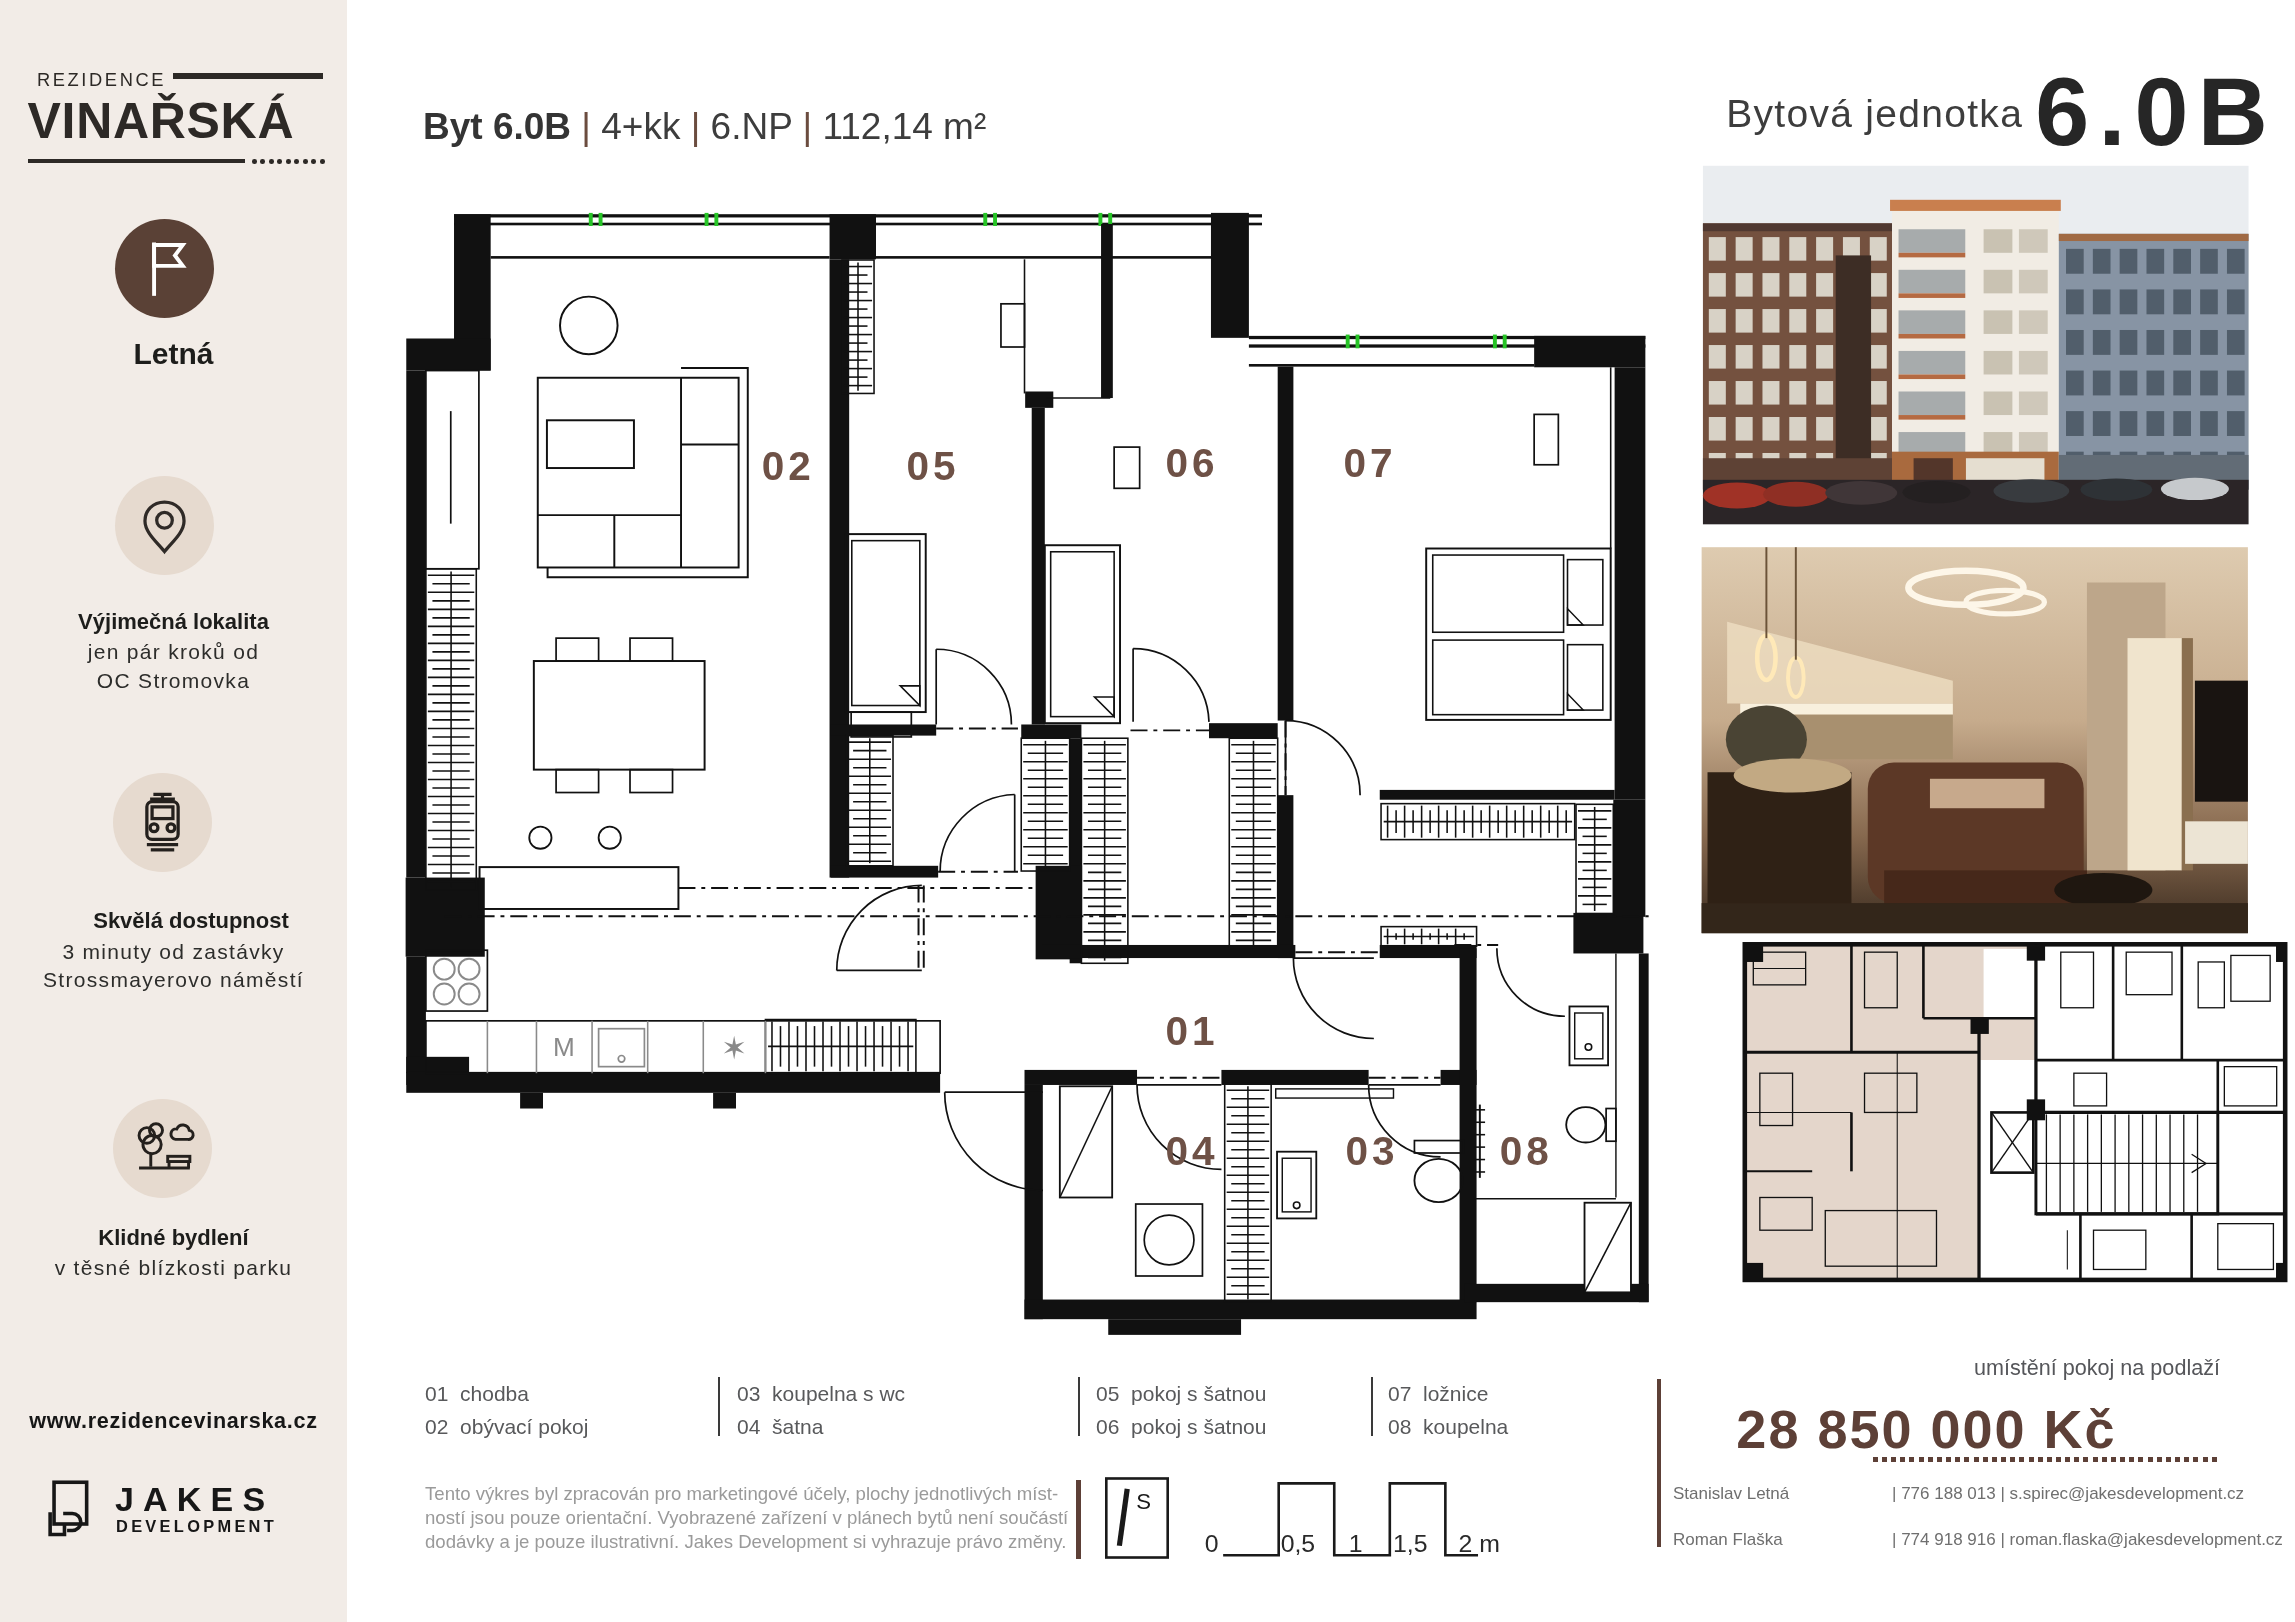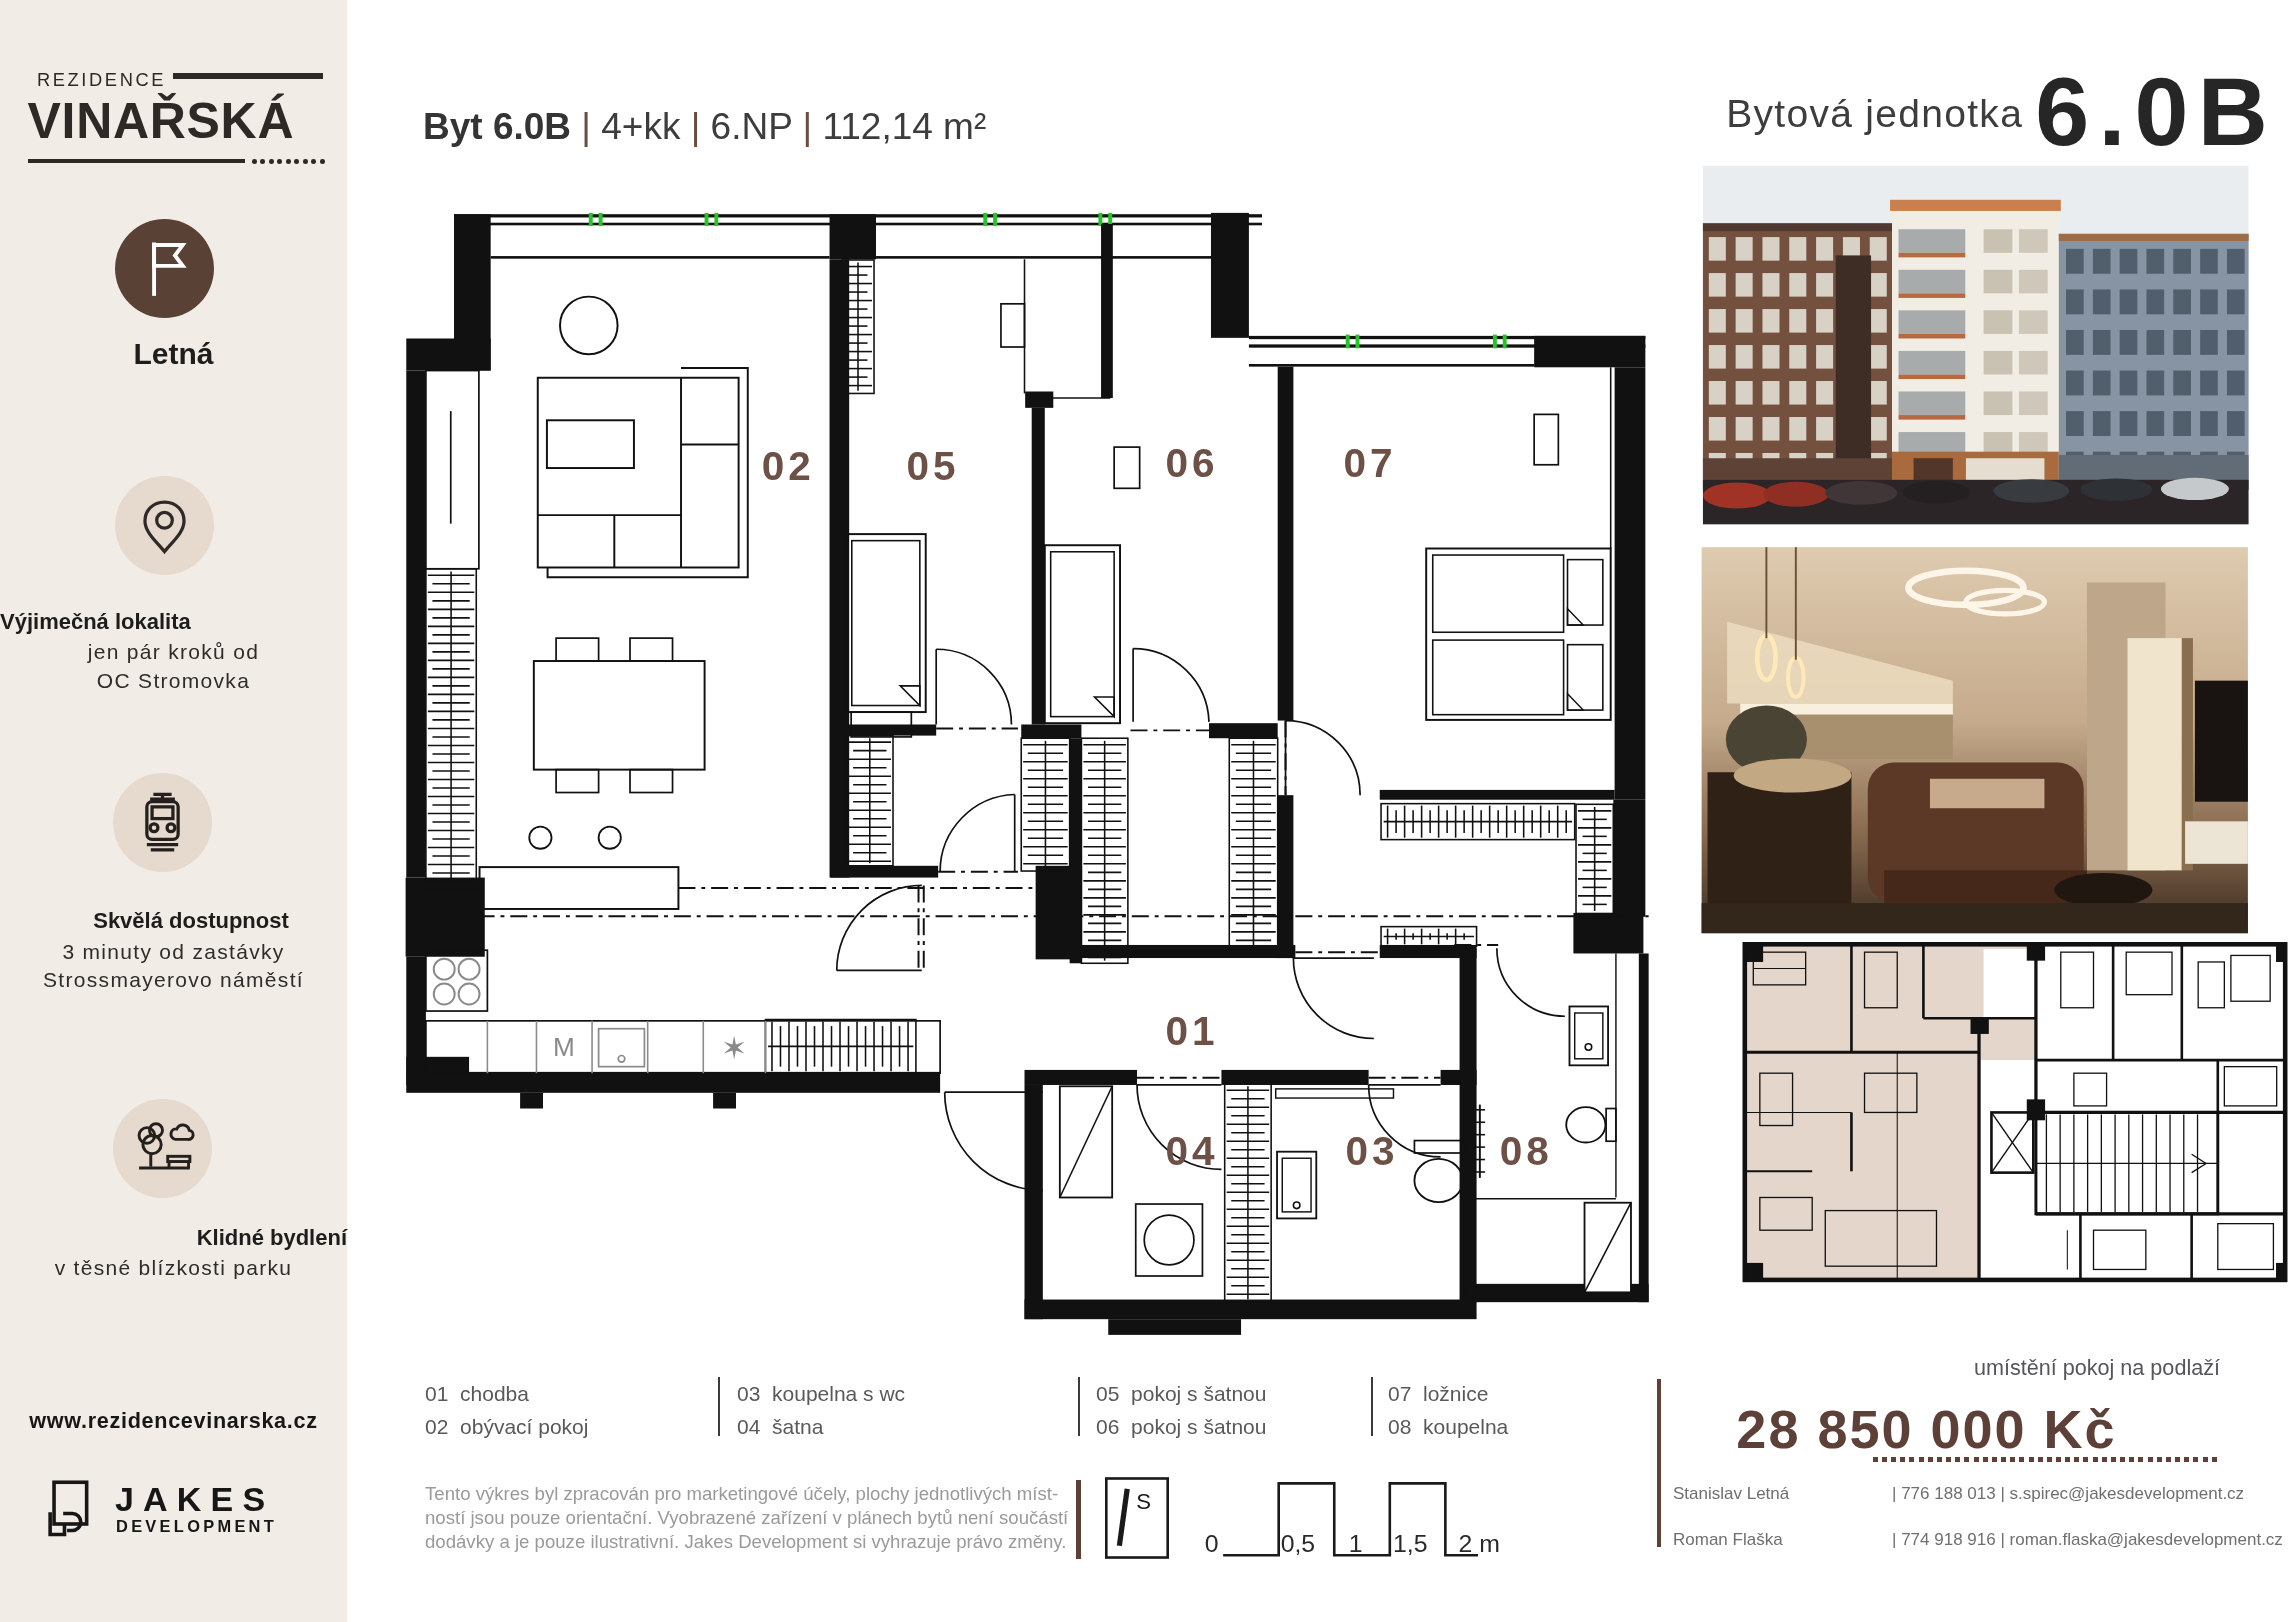--- a/index.html
+++ b/index.html
@@ -27,21 +27,21 @@
 </g>
     </svg>
 <div class="abs" style="left:0;top:337px;width:347px;text-align:center;font-size:30px;font-weight:bold;color:#1d1d1b">Letná</div>
 <div class="abs" style="left:115px;top:476px;width:99px;height:99px;border-radius:50%;background:#e6dacf"></div>
 <svg class="abs" style="left:115px;top:476px" width="99" height="99" viewBox="0 0 152 152">
 <g stroke="#2f2a27" stroke-width="5" fill="none">
 <path d="M76,40 C58,40 46,53 46,69 C46,87 66,103 76,116 C86,103 106,87 106,69 C106,53 94,40 76,40 Z"></path>
 <circle cx="76" cy="68" r="12"></circle>
 </g>
     </svg>
-<div class="abs" style="left:0;top:609px;width:347px;font-size:22px;font-weight:bold;color:#1d1d1b">Výjimečná lokalita</div>
+<div class="abs" style="left:0;top:609px;width:347px;text-align:center;font-size:22px;font-weight:bold;color:#1d1d1b">Výjimečná lokalita</div>
 <div class="abs" style="left:0;top:640px;width:347px;text-align:center;font-size:21px;color:#2d2d2b;letter-spacing:1.3px">jen pár kroků od</div>
 <div class="abs" style="left:0;top:669px;width:347px;text-align:center;font-size:21px;color:#2d2d2b;letter-spacing:1.3px">OC Stromovka</div>
 <div class="abs" style="left:113px;top:773px;width:99px;height:99px;border-radius:50%;background:#e6dacf"></div>
 <svg class="abs" style="left:113px;top:773px" width="99" height="99" viewBox="0 0 152 152">
 <g stroke="#24201d" stroke-width="5" fill="none">
 <path d="M57,40 h38 M76,33 v7 M62,33 l28,0"></path>
 <rect x="52" y="44" width="48" height="58" rx="8"></rect>
 <rect x="60" y="52" width="32" height="18"></rect>
 <circle cx="63" cy="84" r="6"></circle>
         <circle cx="89" cy="84" r="6"></circle>
@@ -59,21 +59,21 @@
 <circle cx="66" cy="48" r="10"></circle>
 <circle cx="60" cy="70" r="14"></circle>
 <line x1="58" y1="84" x2="58" y2="104"></line>
 <path d="M96,62 a8,8 0 0 1 2,-16 a10,10 0 0 1 19,2 a7,7 0 0 1 -2,14 Z"></path>
 <rect x="84" y="88" width="34" height="8"></rect>
 <line x1="86" y1="96" x2="86" y2="106"></line>
         <line x1="116" y1="96" x2="116" y2="106"></line>
 <line x1="40" y1="106" x2="118" y2="106"></line>
 </g>
     </svg>
-<div class="abs" style="left:0;top:1225px;width:347px;text-align:right;font-size:22px;font-weight:bold;color:#1d1d1b">Klidné bydlení</div>
+<div class="abs" style="left:0;top:1225px;width:347px;text-align:center;font-size:22px;font-weight:bold;color:#1d1d1b">Klidné bydlení</div>
 <div class="abs" style="left:0;top:1256px;width:347px;text-align:center;font-size:21px;color:#2d2d2b;letter-spacing:1.3px">v těsné blízkosti parku</div>
 <div class="abs" style="left:0;top:1408px;width:347px;text-align:center;font-size:21.6px;font-weight:bold;color:#171717;letter-spacing:0.7px">www.rezidencevinarska.cz</div>
 <svg class="abs" style="left:41px;top:1478px" width="60" height="62" viewBox="0 0 92 94">
 <g stroke="#171717" stroke-width="5.5" fill="none">
 <rect x="20" y="6" width="50" height="64"></rect>
 <path d="M36,70 v16 h-22 v-34"></path>
 <path d="M34,54 h14 a13,13 0 0 1 0,26 h-8"></path>
 </g>
     </svg>
 <div class="abs" style="left:115px;top:1480px;font-size:34px;font-weight:bold;letter-spacing:9.2px;color:#171717">JAKES</div>

